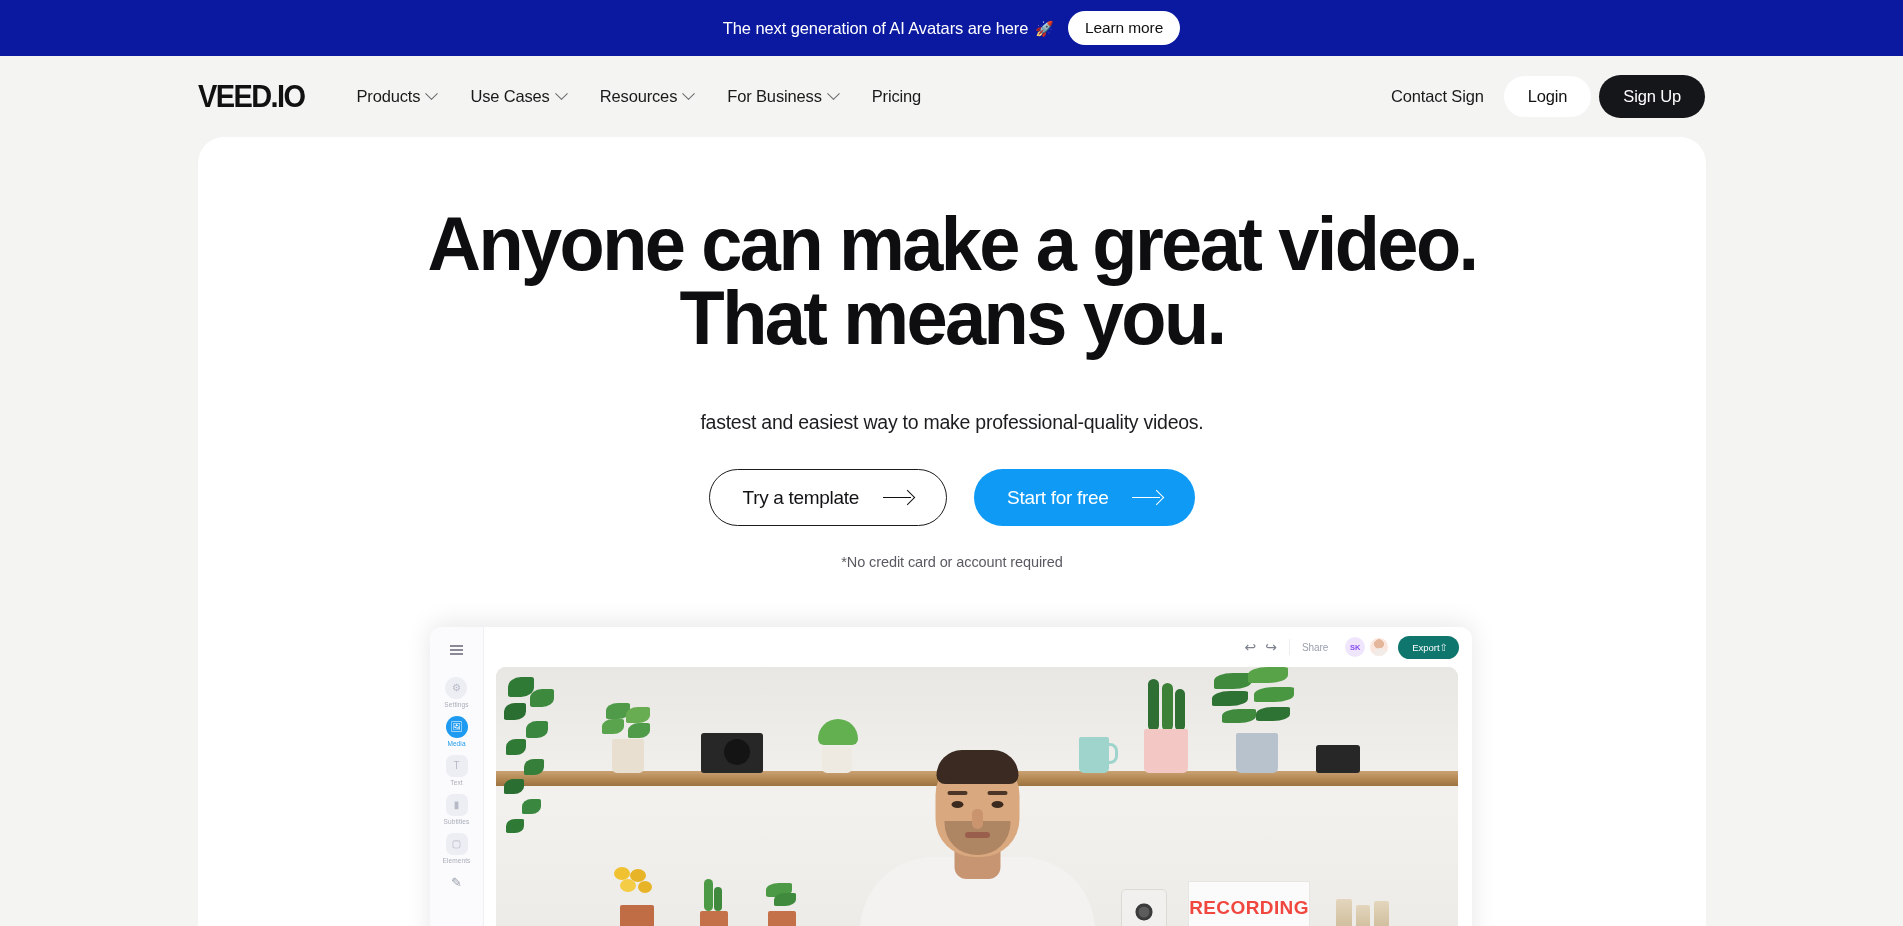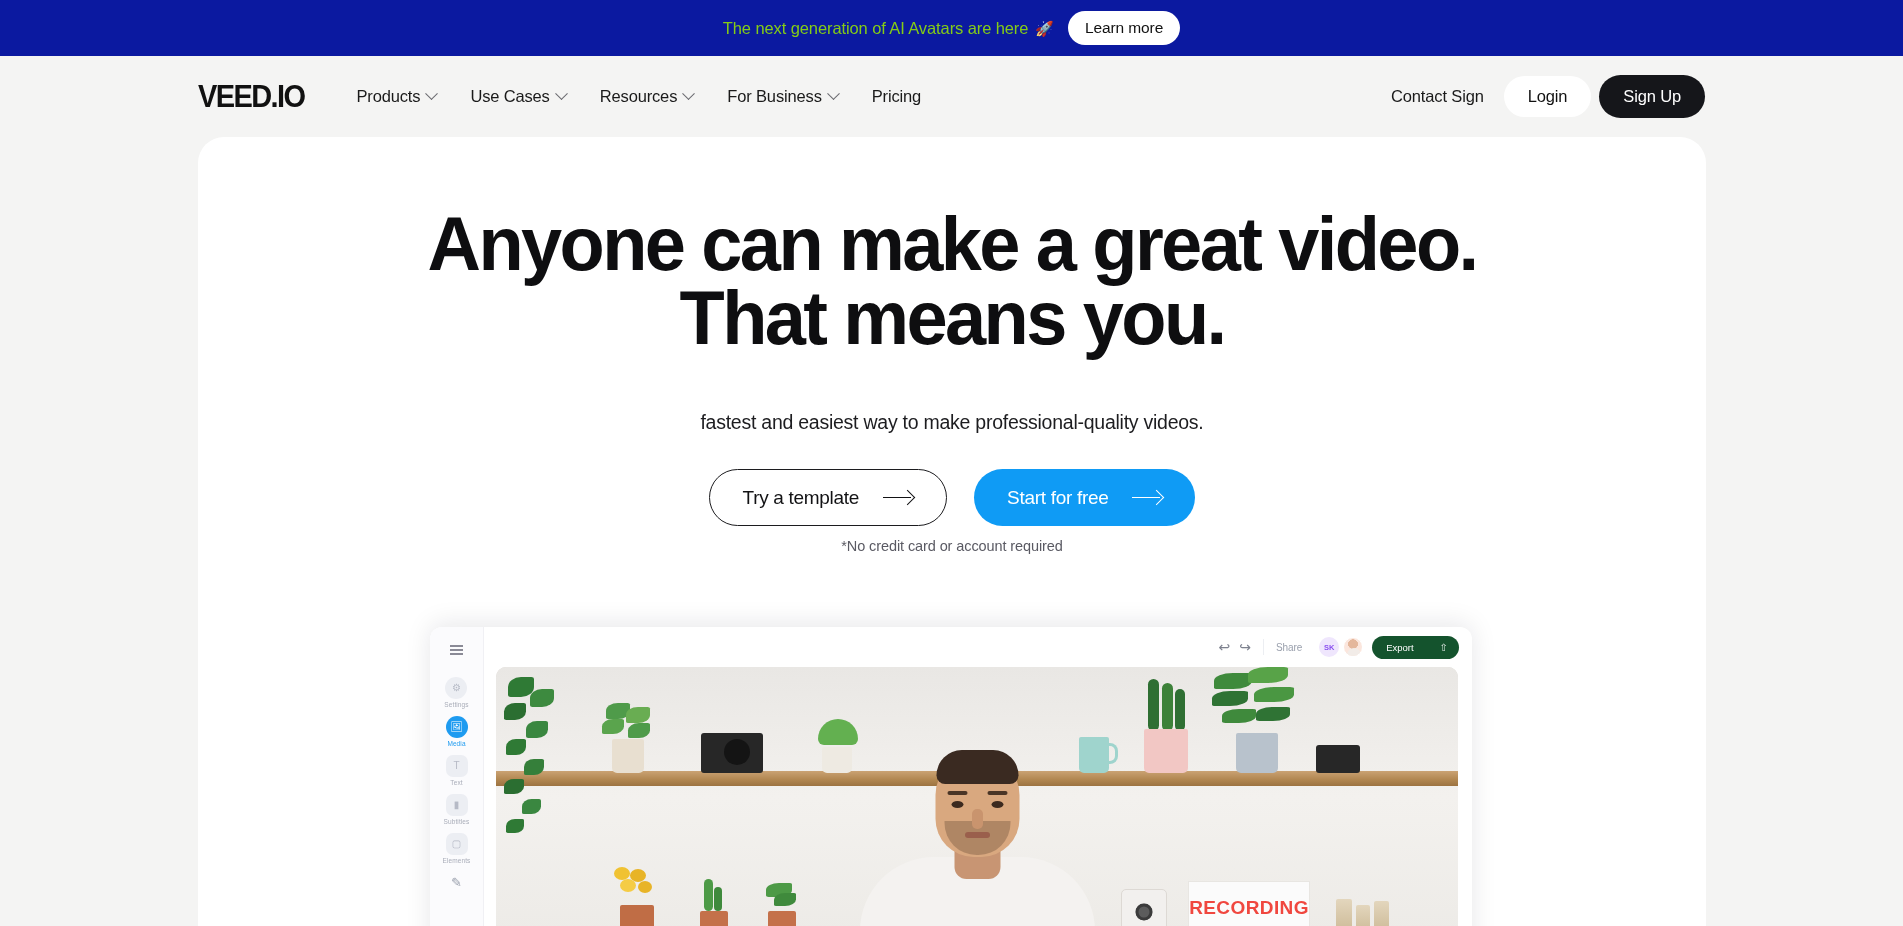--- a/index.html
+++ b/index.html
@@ -16,21 +16,21 @@
   .banner {
     width: 100%;
     height: 56px;
     background: #0b19a0;
     display: flex;
     align-items: center;
     justify-content: center;
     gap: 14px;
   }
   .banner-text {
-    color: #84cc16;
+    color: #ffffff;
     font-size: 16.5px;
     letter-spacing: -0.1px;
     display: flex;
     align-items: center;
     gap: 7px;
     white-space: nowrap;
   }
   .rocket-icon { font-size: 15px; line-height: 1; }
   .banner-btn {
     background: #ffffff;
@@ -180,21 +180,21 @@
     width: 28px; height: 1.7px; background: currentColor;
   }
   .arrow::after {
     content: ""; position: absolute; right: 0px; top: 1.5px;
     width: 10px; height: 10px;
     border-top: 1.7px solid currentColor;
     border-right: 1.7px solid currentColor;
     transform: rotate(45deg);
   }
   .note {
-    margin-top: 12px;
+    margin-top: 28px;
     font-size: 14.5px;
     color: #5a5a63;
     letter-spacing: -0.1px;
   }
 
   
   .editor-wrap {
     position: absolute;
     left: 232px;
     top: 490px;
@@ -250,22 +250,22 @@
     width: 20px; height: 20px; border-radius: 50%; margin-left: -5px;
     background: radial-gradient(circle at 50% 34%, #e4b79c 0 32%, #fbe6dd 33% 100%);
     border: 1.4px solid #ffffff;
     position: relative; overflow: hidden;
   }
   .av-photo::after {
     content: ""; position: absolute; left: 3px; bottom: 0; width: 14px; height: 8px;
     border-radius: 8px 8px 0 0; background: #f2ece8;
   }
   .export-btn {
-    display: flex; align-items: flex-end; gap: 26px;
-    background: #14532d; color: #ffffff;
+    display: flex; align-items: flex-end; gap: 0;
+    background: #0f766e; color: #ffffff;
     border-radius: 999px; padding: 6px 11px 6px 14px;
     font-size: 9.5px; cursor: pointer; border: none;
     font-family: "Liberation Sans", sans-serif;
   }
   .upload-ico { font-size: 10px; opacity: .85; }
   .stage { flex: 1; padding: 0 14px 0 12px; }
   .video {
     width: 100%; height: 100%;
     border-radius: 10px 10px 0 0;
     position: relative; overflow: hidden;

